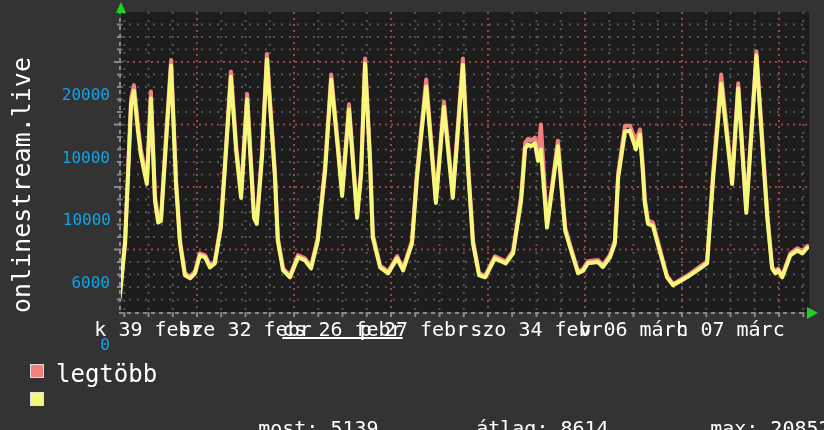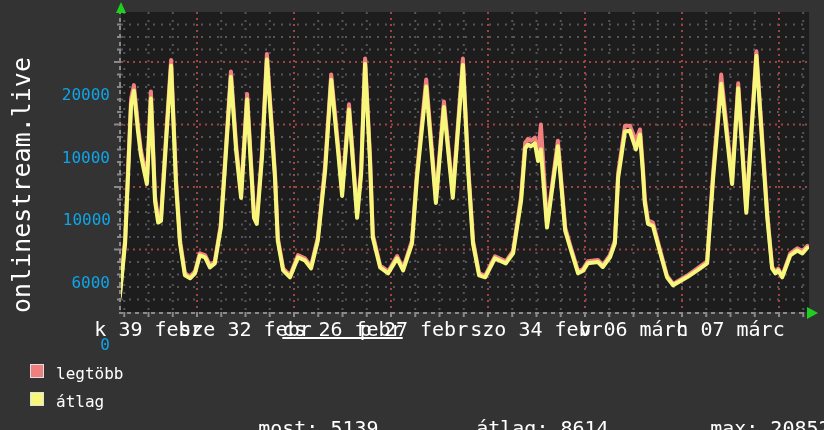--- a/index.html
+++ b/index.html
@@ -19,21 +19,21 @@
     color:#0ea5e9;text-align:right;width:100px;margin-top:33px;
   }
   .xlab{
     position:absolute;top:316px;font-size:20px;line-height:26px;
     white-space:pre;color:#ffffff;transform:translateX(-50%);
   }
   .swatch{
     position:absolute;left:30px;width:12px;height:12px;
     border:1px solid #e0e0e0;
   }
-  .legend-text{position:absolute;left:56px;font-size:16px;line-height:26px;white-space:pre;}
+  .legend-text{position:absolute;left:56px;font-size:24px;line-height:26px;white-space:pre;}
   .stat{position:absolute;font-size:20px;line-height:26px;white-space:pre;}
   .stat .val{margin-left:12px;}
 </style>
 </head>
 <body>
 
 <div id="stage">
 
   <svg id="plot-svg" width="824" height="430">
       <rect x="121" y="12" width="688" height="300" fill="#1d1d1d"></rect>
@@ -168,21 +168,20 @@
       <div class="xlab" style="left: 414px;">p 27 febr</div>
       <div class="xlab" style="left: 536.5px;">szo 34 febr</div>
       <div class="xlab" style="left: 633.5px;">v 06 márc</div>
       <div class="xlab" style="left: 730.5px;">h 07 márc</div>
     </div>
 
   <div class="swatch" style="top: 364px; background: rgb(240, 128, 128);"></div>
   <div class="legend-text" style="top:361px;">legtöbb</div>
 
   <div class="swatch" style="top: 392px; background: rgb(247, 247, 124);"></div>
-  <div class="legend-text" style="top:389px;">átlag</div>
 
   <div class="stat" style="left:210px;top:389px;">
     <span>most:</span><span class="val">5139</span>
   </div>
   <div class="stat" style="left:428px;top:389px;">
     <span>átlag:</span><span class="val">8614</span>
   </div>
   <div class="stat" style="left:662px;top:389px;">
     <span>max:</span><span class="val">20852</span>
   </div>

